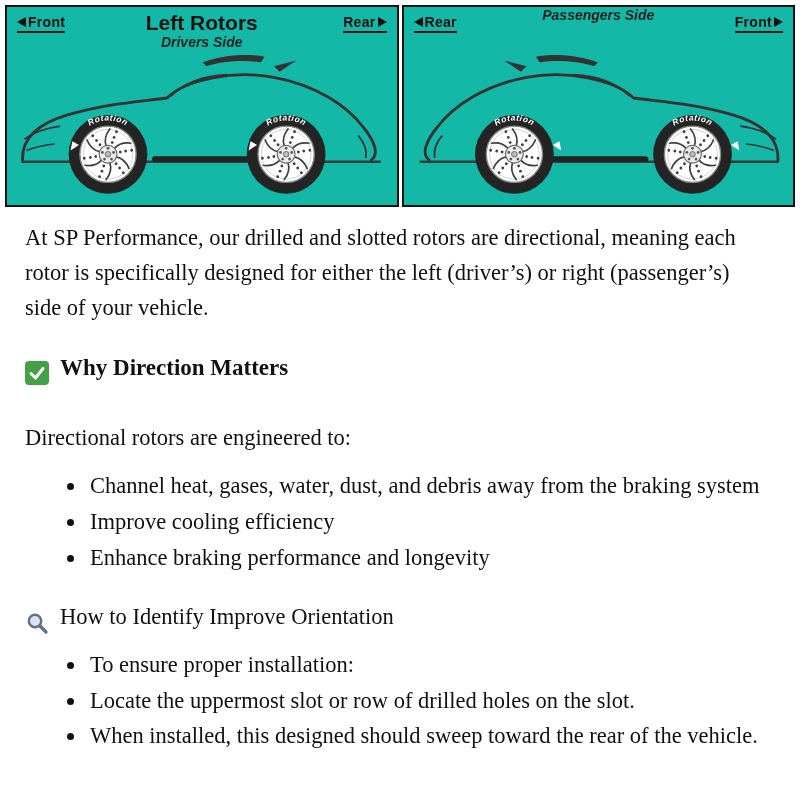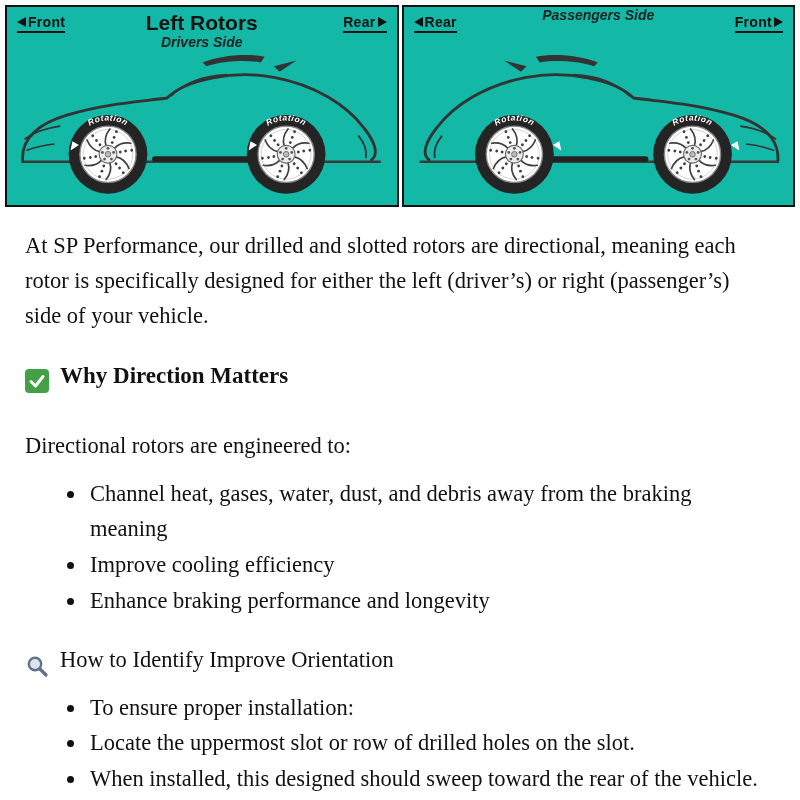--- a/index.html
+++ b/index.html
@@ -73,21 +73,21 @@
     fill: #ffffff;
     letter-spacing: 0.6px;
   }
 
   
   .content {
     padding: 14px 30px 0 25px;
     font-size: 22.5px;
     line-height: 1.55;
   }
-  .intro { margin: 8px 0 0 0; }
+  .intro { margin: 0 0 0 0; }
   .section-heading {
     display: flex;
     align-items: flex-end;
     gap: 11px;
     margin: 24px 0 0 0;
     font-size: 23px;
     font-weight: bold;
   }
   .section-heading.regular { font-weight: normal; font-size: 22.5px; }
   .lead { margin: 36px 0 0 0; }
@@ -211,21 +211,21 @@
         <rect width="24" height="24" rx="4" fill="#43a047"></rect>
         <path d="M6 12.5 L10.5 17 L18 7.5" stroke="#ffffff" stroke-width="3" fill="none" stroke-linecap="round" stroke-linejoin="round"></path>
       </svg>
     </span>
     <span>Why Direction Matters</span>
   </h2>
 
   <p class="lead">Directional rotors are engineered to:</p>
 
   <ul class="bullets">
-    <li>Channel heat, gases, water, dust, and debris away from the braking meaning</li>
+    <li>Channel heat, gases, water, dust, and debris away from the braking system</li>
     <li>Improve cooling efficiency</li>
     <li>Enhance braking performance and longevity</li>
   </ul>
 
   <h2 class="section-heading regular">
     <span class="magnifier-icon">
       <svg viewBox="0 0 24 24">
         <circle cx="10" cy="10" r="6.2" fill="#dbe4ee" stroke="#5f7287" stroke-width="2.4"></circle>
         <line x1="15" y1="15" x2="21" y2="21" stroke="#5f7287" stroke-width="3.2" stroke-linecap="round"></line>
       </svg>

